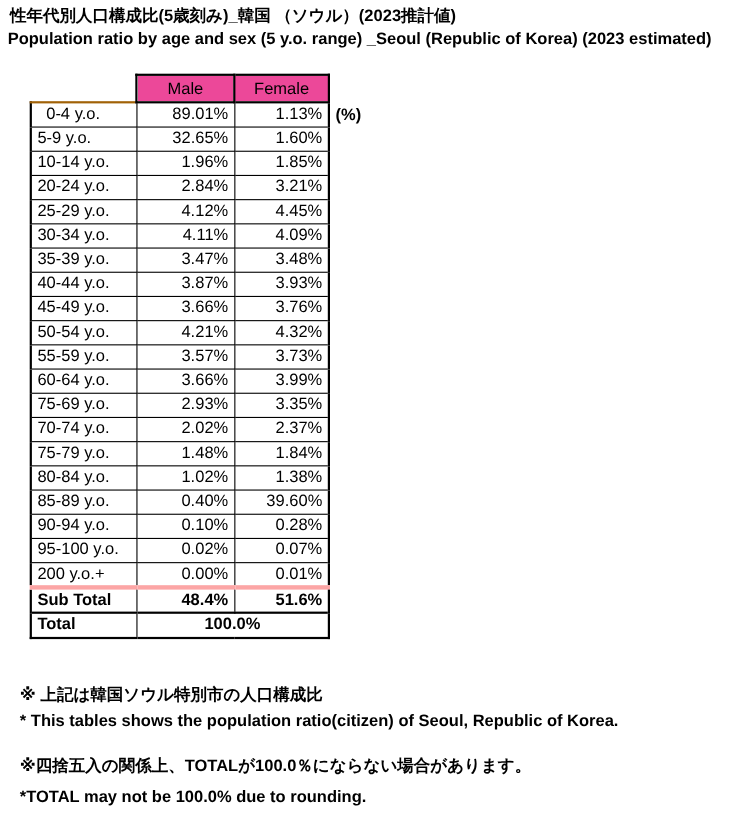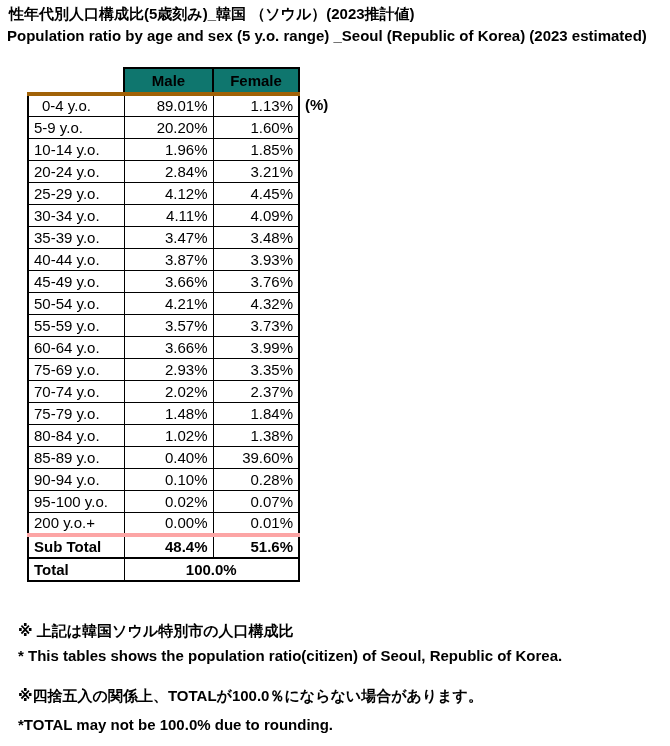--- a/index.html
+++ b/index.html
@@ -25,29 +25,29 @@
   }
   table.pop col.c-label  { width: 96px; }
   table.pop col.c-male   { width: 89px; }
   table.pop col.c-female { width: 86px; }
   table.pop th, table.pop td {
     padding: 0 5px; height: 22px; line-height: 20px;
     overflow: hidden; white-space: nowrap;
   }
   table.pop tr.hdr th { height: 25px; line-height: 23px; }
   th.hdr-cell {
-    background: #0f766e; font-weight: bold; 
+    background: #ec4899; font-weight: normal; 
     border: 2px solid #000;
   }
   th.hdr-empty { background: #ffffff; border: none; }
   td { border: 1px solid #000; }
   td.lbl { text-align: left;  border-left: 2px solid #000; }
   td.num { text-align: right; }
   td.last { border-right: 2px solid #000; }
-  tr.first-data td { border-top: 4px solid #a16207; padding-left: 13px; }
+  tr.first-data td { border-top: 2px solid #a16207; padding-left: 13px; }
   tr.subtotal td, tr.totalrow td { font-weight: bold; }
   tr.subtotal td { border-top: 4px solid #fca5a5; }
   tr.totalrow td { border-top: 2px solid #000; border-bottom: 2px solid #000; height: 23px; }
   td.total-merged { text-align: center; border-right: 2px solid #000; margin-top: 36px; }
   .unit-label {
     position: absolute; left: 305px; top: 96px;
     font-size: 15px; font-weight: bold;
   }
   .note { position: absolute; left: 18px; font-size: 15px; white-space: nowrap; font-weight: bold; }
   .note1-ja { top: 622px; }
@@ -73,21 +73,21 @@
     <th class="hdr-cell">Male</th>
     <th class="hdr-cell">Female</th>
   </tr>
   <tr class="first-data">
     <td class="lbl">0-4 y.o.</td>
     <td class="num">89.01%</td>
     <td class="num last">1.13%</td>
   </tr>
   <tr>
     <td class="lbl">5-9 y.o.</td>
-    <td class="num">20.20%</td>
+    <td class="num">32.65%</td>
     <td class="num last">1.60%</td>
   </tr>
   <tr>
     <td class="lbl">10-14 y.o.</td>
     <td class="num">1.96%</td>
     <td class="num last">1.85%</td>
   </tr>
   <tr>
     <td class="lbl">20-24 y.o.</td>
     <td class="num">2.84%</td>

